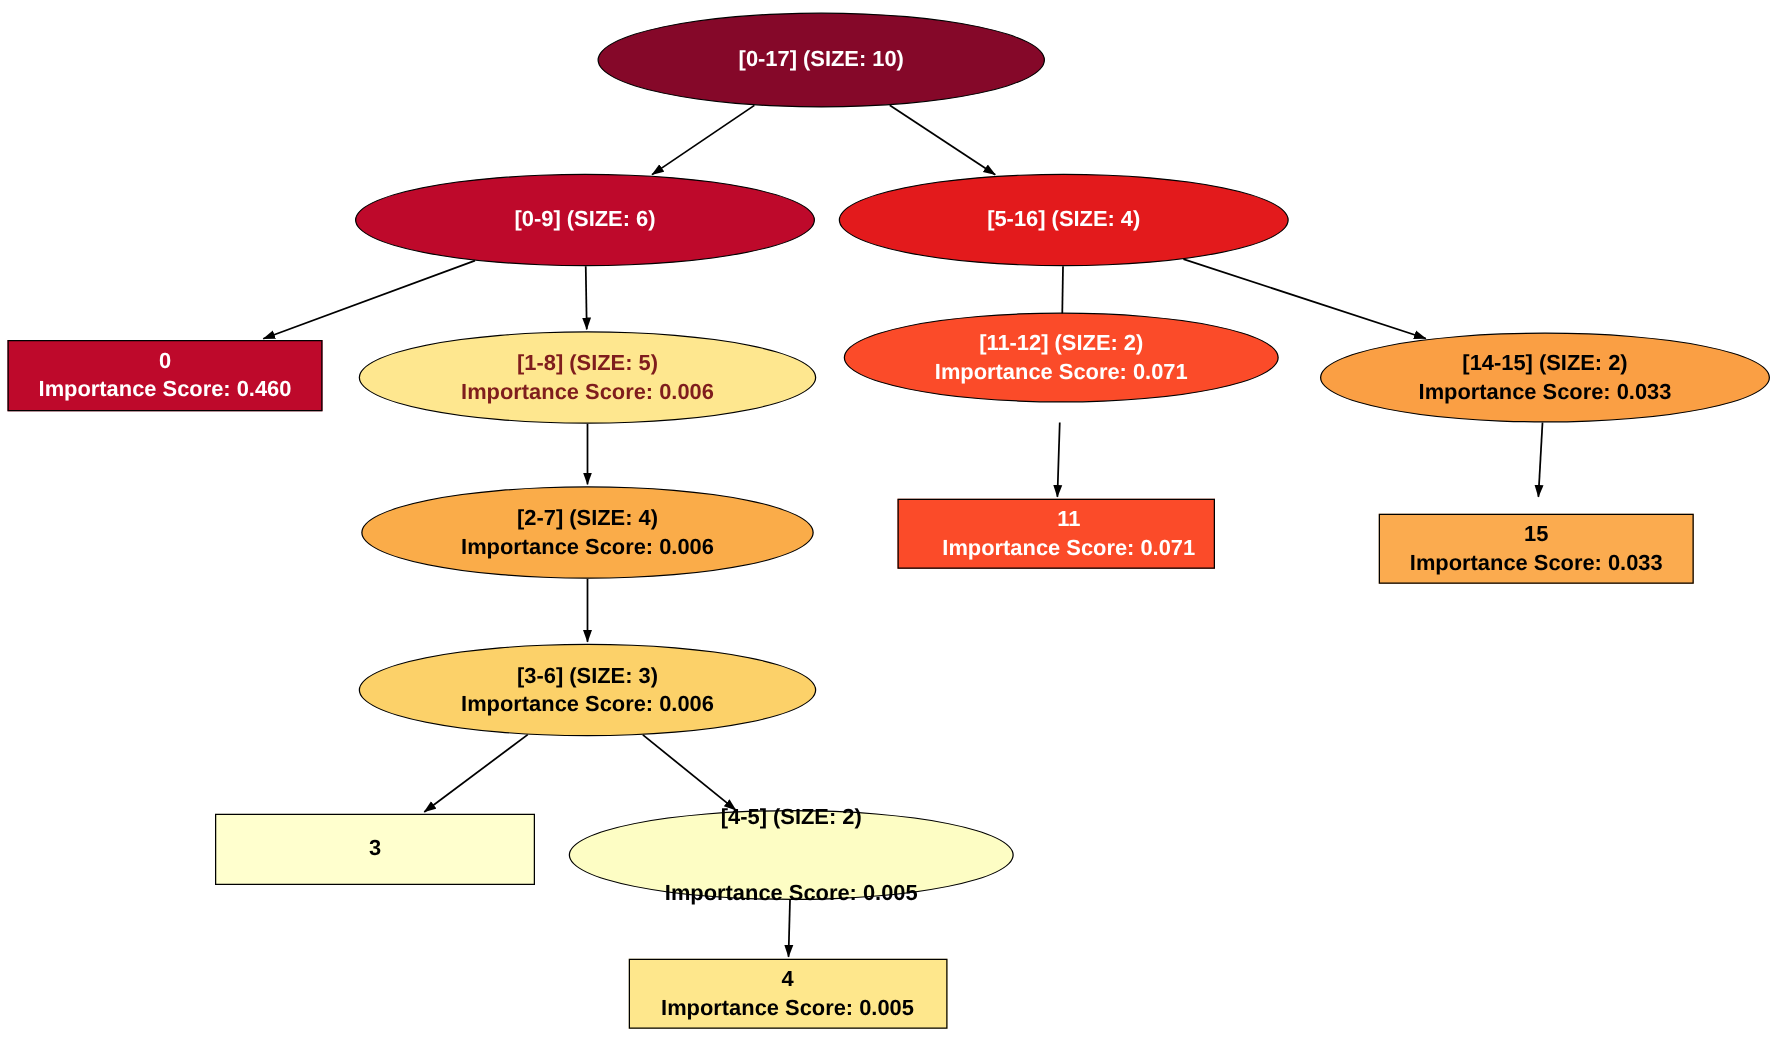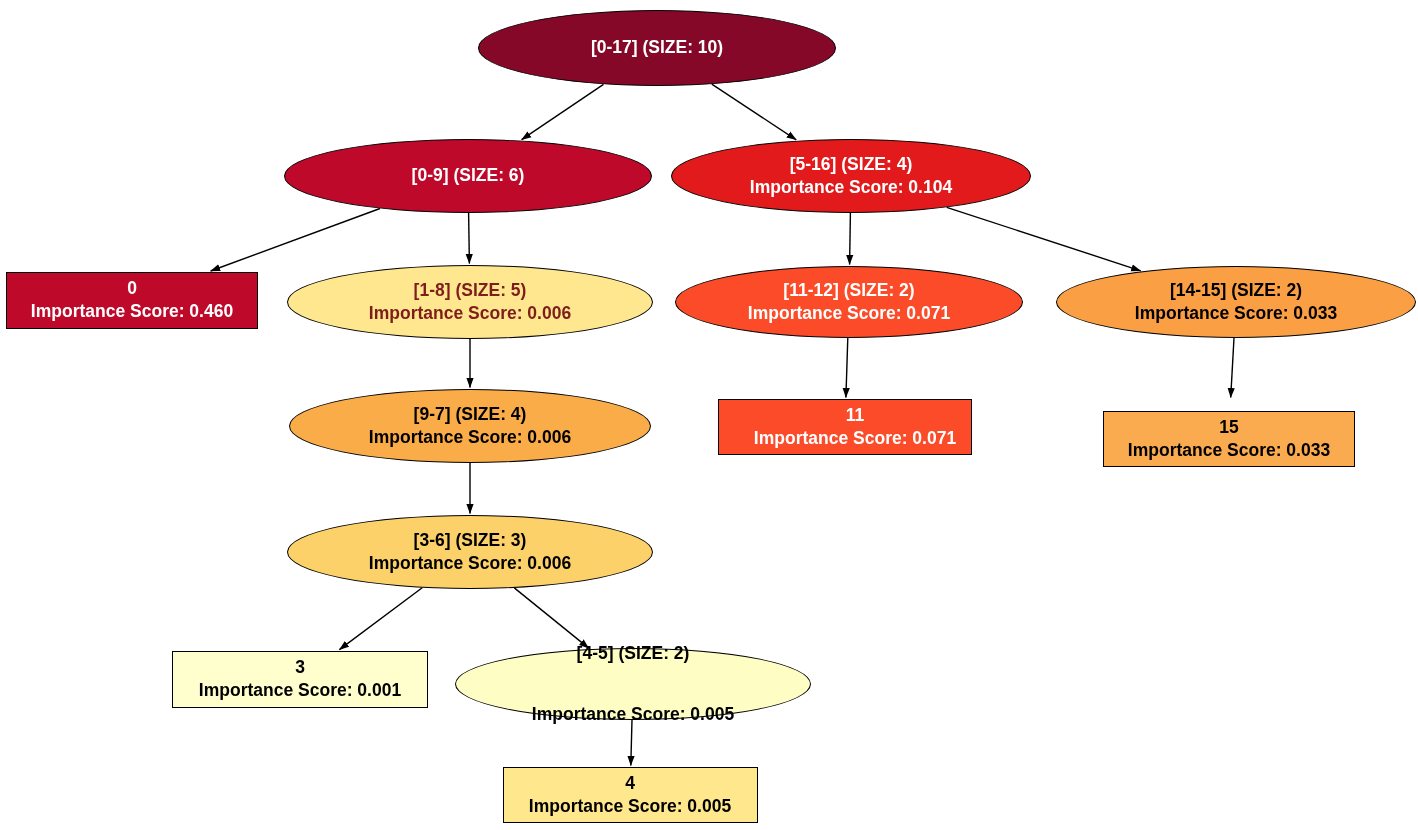--- a/index.html
+++ b/index.html
@@ -62,57 +62,55 @@
   </svg>
   <div>
       <div class="node ellipse" style="left: 478px; top: 10px; width: 358px; height: 76px; background: rgb(133, 8, 41); color: rgb(255, 255, 255);">
         <div>[0-17] (SIZE: 10)</div>
       </div>
       <div class="node ellipse" style="left: 284px; top: 139px; width: 368px; height: 74px; background: rgb(190, 9, 43); color: rgb(255, 255, 255);">
         <div>[0-9] (SIZE: 6)</div>
       </div>
       <div class="node ellipse" style="left: 671px; top: 139px; width: 360px; height: 74px; background: rgb(227, 26, 28); color: rgb(255, 255, 255);">
         <div>[5-16] (SIZE: 4)</div>
-        <div>Importance Score: 0.104</div>
       </div>
       <div class="node rect" style="left: 6px; top: 271.5px; width: 252px; height: 57px; background: rgb(190, 9, 43); color: rgb(255, 255, 255);">
         <div>0</div>
         <div>Importance Score: 0.460</div>
       </div>
       <div class="node ellipse" style="left: 287px; top: 265px; width: 366px; height: 74px; background: rgb(254, 231, 143); color: #7f1d1d;">
         <div>[1-8] (SIZE: 5)</div>
         <div>Importance Score: 0.006</div>
       </div>
-      <div class="node ellipse" style="left: 675px; top: 266px; width: 348px; height: 72px; background: rgb(251, 75, 41); color: rgb(255, 255, 255);">
+      <div class="node ellipse" style="left: 675px; top: 250px; width: 348px; height: 72px; background: rgb(251, 75, 41); color: rgb(255, 255, 255);">
         <div>[11-12] (SIZE: 2)</div>
         <div>Importance Score: 0.071</div>
       </div>
       <div class="node ellipse" style="left: 1056px; top: 266px; width: 360px; height: 72px; background: rgb(250, 159, 68); color: rgb(0, 0, 0);">
         <div>[14-15] (SIZE: 2)</div>
         <div>Importance Score: 0.033</div>
       </div>
       <div class="node ellipse" style="left: 289px; top: 389px; width: 362px; height: 74px; background: rgb(250, 172, 73); color: rgb(0, 0, 0);">
-        <div>[9-7] (SIZE: 4)</div>
+        <div>[2-7] (SIZE: 4)</div>
         <div>Importance Score: 0.006</div>
       </div>
       <div class="node rect" style="left: 718px; top: 399px; width: 254px; height: 56px; background: rgb(251, 75, 41); color: rgb(255, 255, 255); padding-left: 20px;">
         <div>11</div>
         <div>Importance Score: 0.071</div>
       </div>
       <div class="node rect" style="left: 1103px; top: 399px; width: 252px; height: 56px; background: rgb(251, 171, 79); color: rgb(0, 0, 0); margin-top: 12px;">
         <div>15</div>
         <div>Importance Score: 0.033</div>
       </div>
       <div class="node ellipse" style="left: 287px; top: 515px; width: 366px; height: 74px; background: rgb(252, 209, 105); color: rgb(0, 0, 0);">
         <div>[3-6] (SIZE: 3)</div>
         <div>Importance Score: 0.006</div>
       </div>
       <div class="node rect" style="left: 172px; top: 650.5px; width: 256px; height: 57px; background: rgb(255, 255, 206); color: rgb(0, 0, 0);">
         <div>3</div>
-        <div>Importance Score: 0.001</div>
       </div>
       <div class="node ellipse" style="left: 455px; top: 648px; width: 356px; height: 72px; background: rgb(253, 253, 196); color: rgb(0, 0, 0); gap: 38px;">
         <div>[4-5] (SIZE: 2)</div>
         <div>Importance Score: 0.005</div>
       </div>
       <div class="node rect" style="left: 502.5px; top: 767px; width: 255px; height: 56px; background: rgb(254, 231, 140); color: rgb(0, 0, 0);">
         <div>4</div>
         <div>Importance Score: 0.005</div>
       </div>
     </div>

